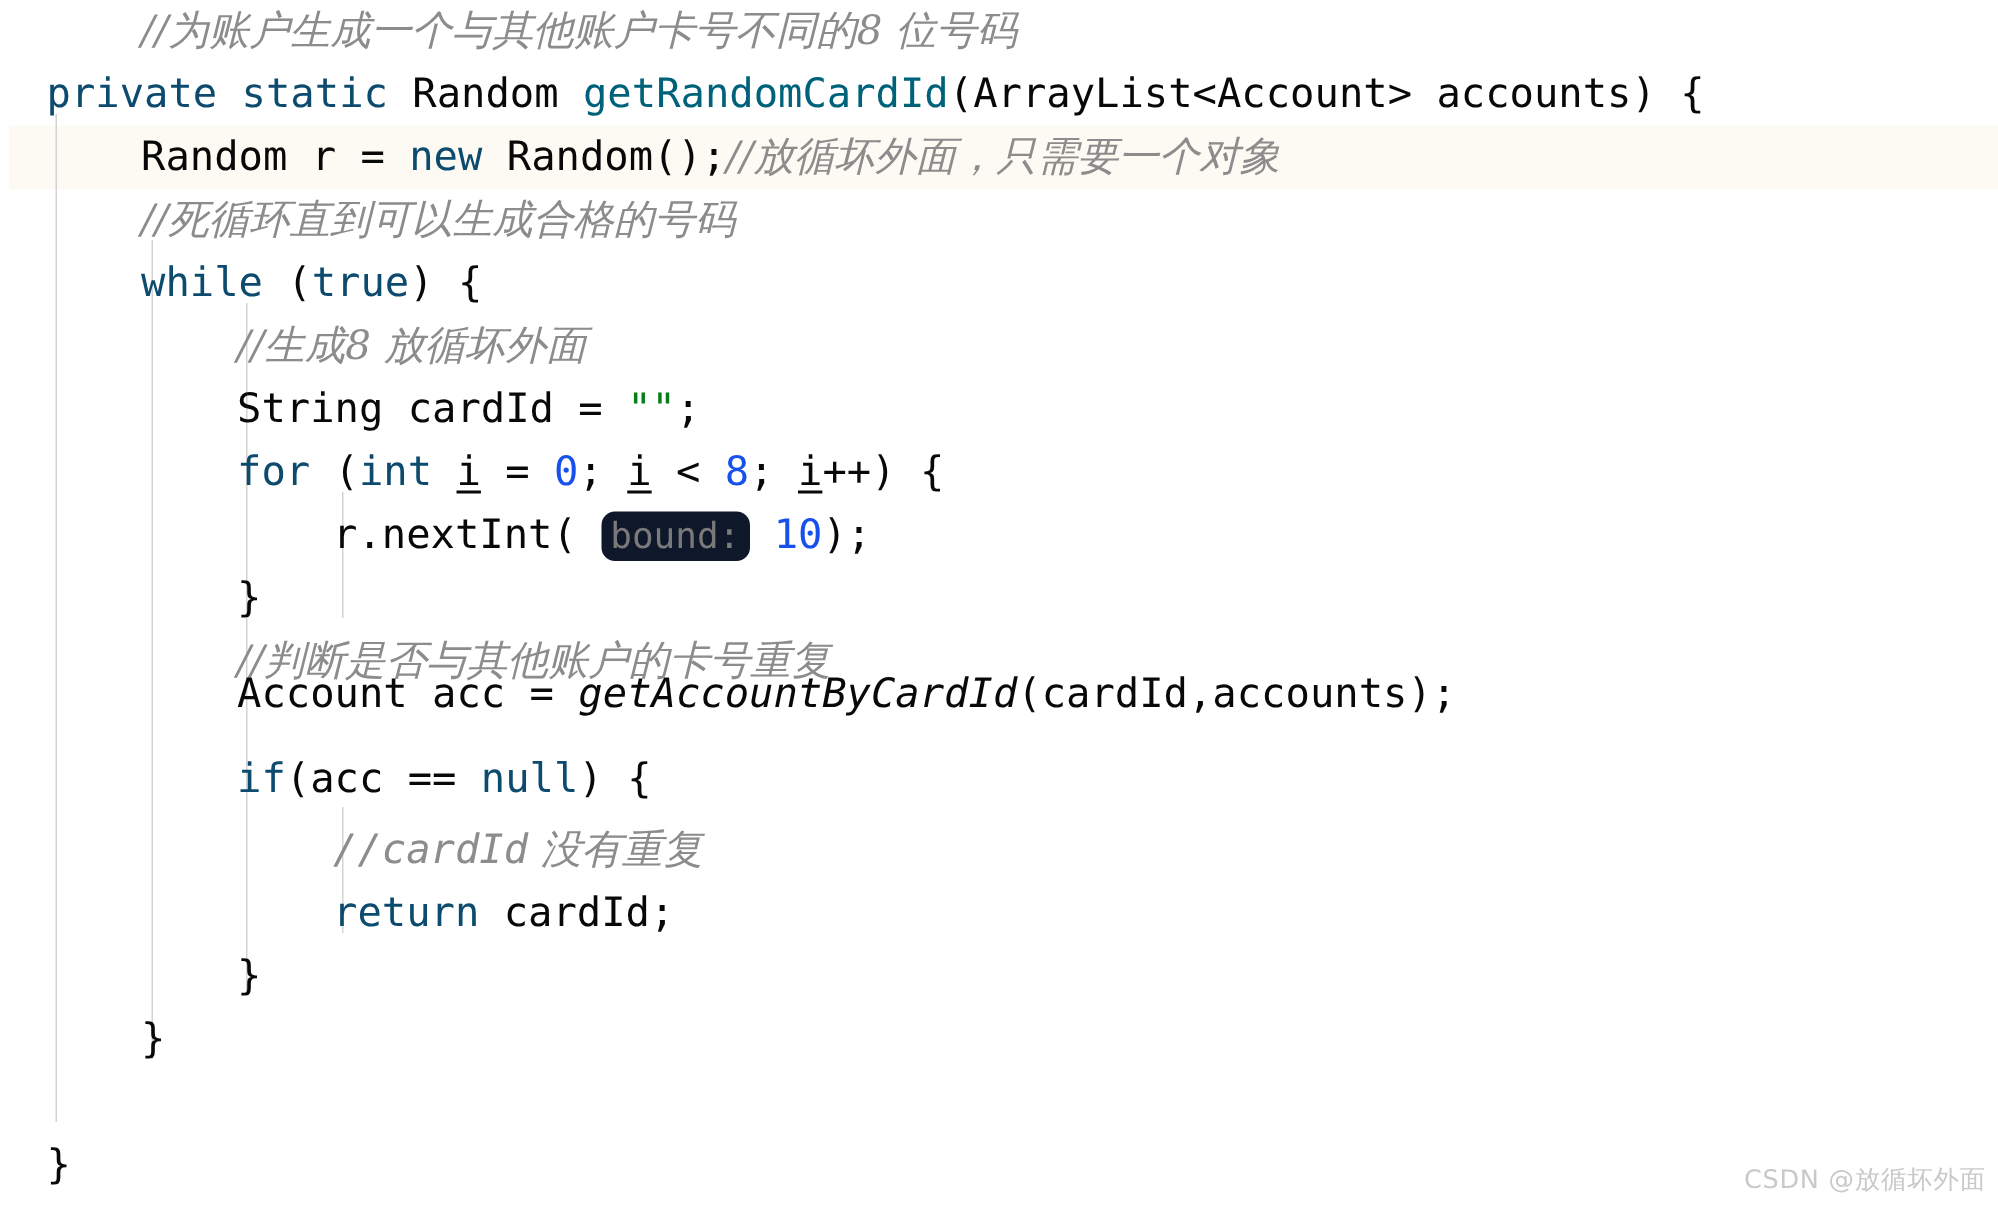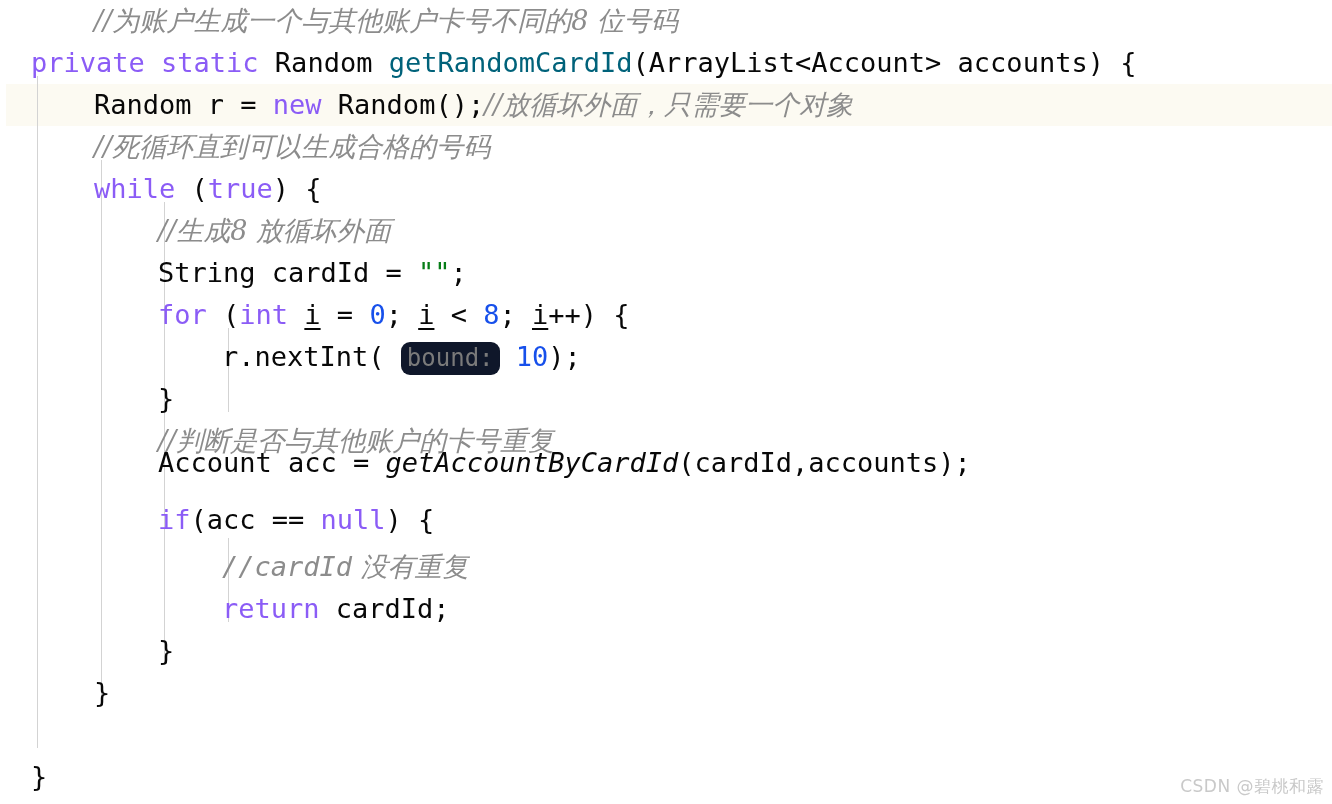--- a/index.html
+++ b/index.html
@@ -52,21 +52,21 @@
     left: 0;
     height: 42px;
     line-height: 42px;
     white-space: pre;
     font-size: 27px;
     letter-spacing: 0px;
     color: #080808;
   }
 
   
-  .kw      { color: #8b5cf6; }          
+  .kw      { color: #0c4a6e; }          
   .plain   { color: #080808; }          
   .mdecl   { color: #00627A; }          
   .mstatic { color: #080808; font-style: italic; }  
   .num     { color: #1750EB; }          
   .str     { color: #067D17; }          
   .cmt     { color: #8C8C8C; font-style: italic; }  
   .reassigned { text-decoration: underline; text-underline-offset: 4px; }
 
   
   .cmt-cjk {
@@ -128,14 +128,14 @@
       <div class="line" style="top: 442px; left: 152px;"><span class="plain">Account acc = </span><span class="mstatic">getAccountByCardId</span><span class="plain">(cardId,accounts);</span></div>
       <div class="line" style="top: 499px; left: 152px;"><span class="kw">if</span><span class="plain">(acc == </span><span class="kw">null</span><span class="plain">) {</span></div>
       <div class="line" style="top: 546px; left: 216px;"><span class="cmt">//cardId</span><span class="cmt-cjk"> 没有重复</span></div>
       <div class="line" style="top: 588px; left: 216px;"><span class="kw">return</span><span class="plain"> cardId;</span></div>
       <div class="line" style="top: 630px; left: 152px;"><span class="plain">}</span></div>
       <div class="line" style="top: 672px; left: 88px;"><span class="plain">}</span></div>
       <div class="line" style="top: 714px; left: 25px;"></div>
       <div class="line" style="top: 756px; left: 25px;"><span class="plain">}</span></div>
     </div>
 
-  <div class="watermark">CSDN @碧桃和露</div>
+  <div class="watermark">CSDN @放循坏外面</div>
 </div>
 
 </body></html>

